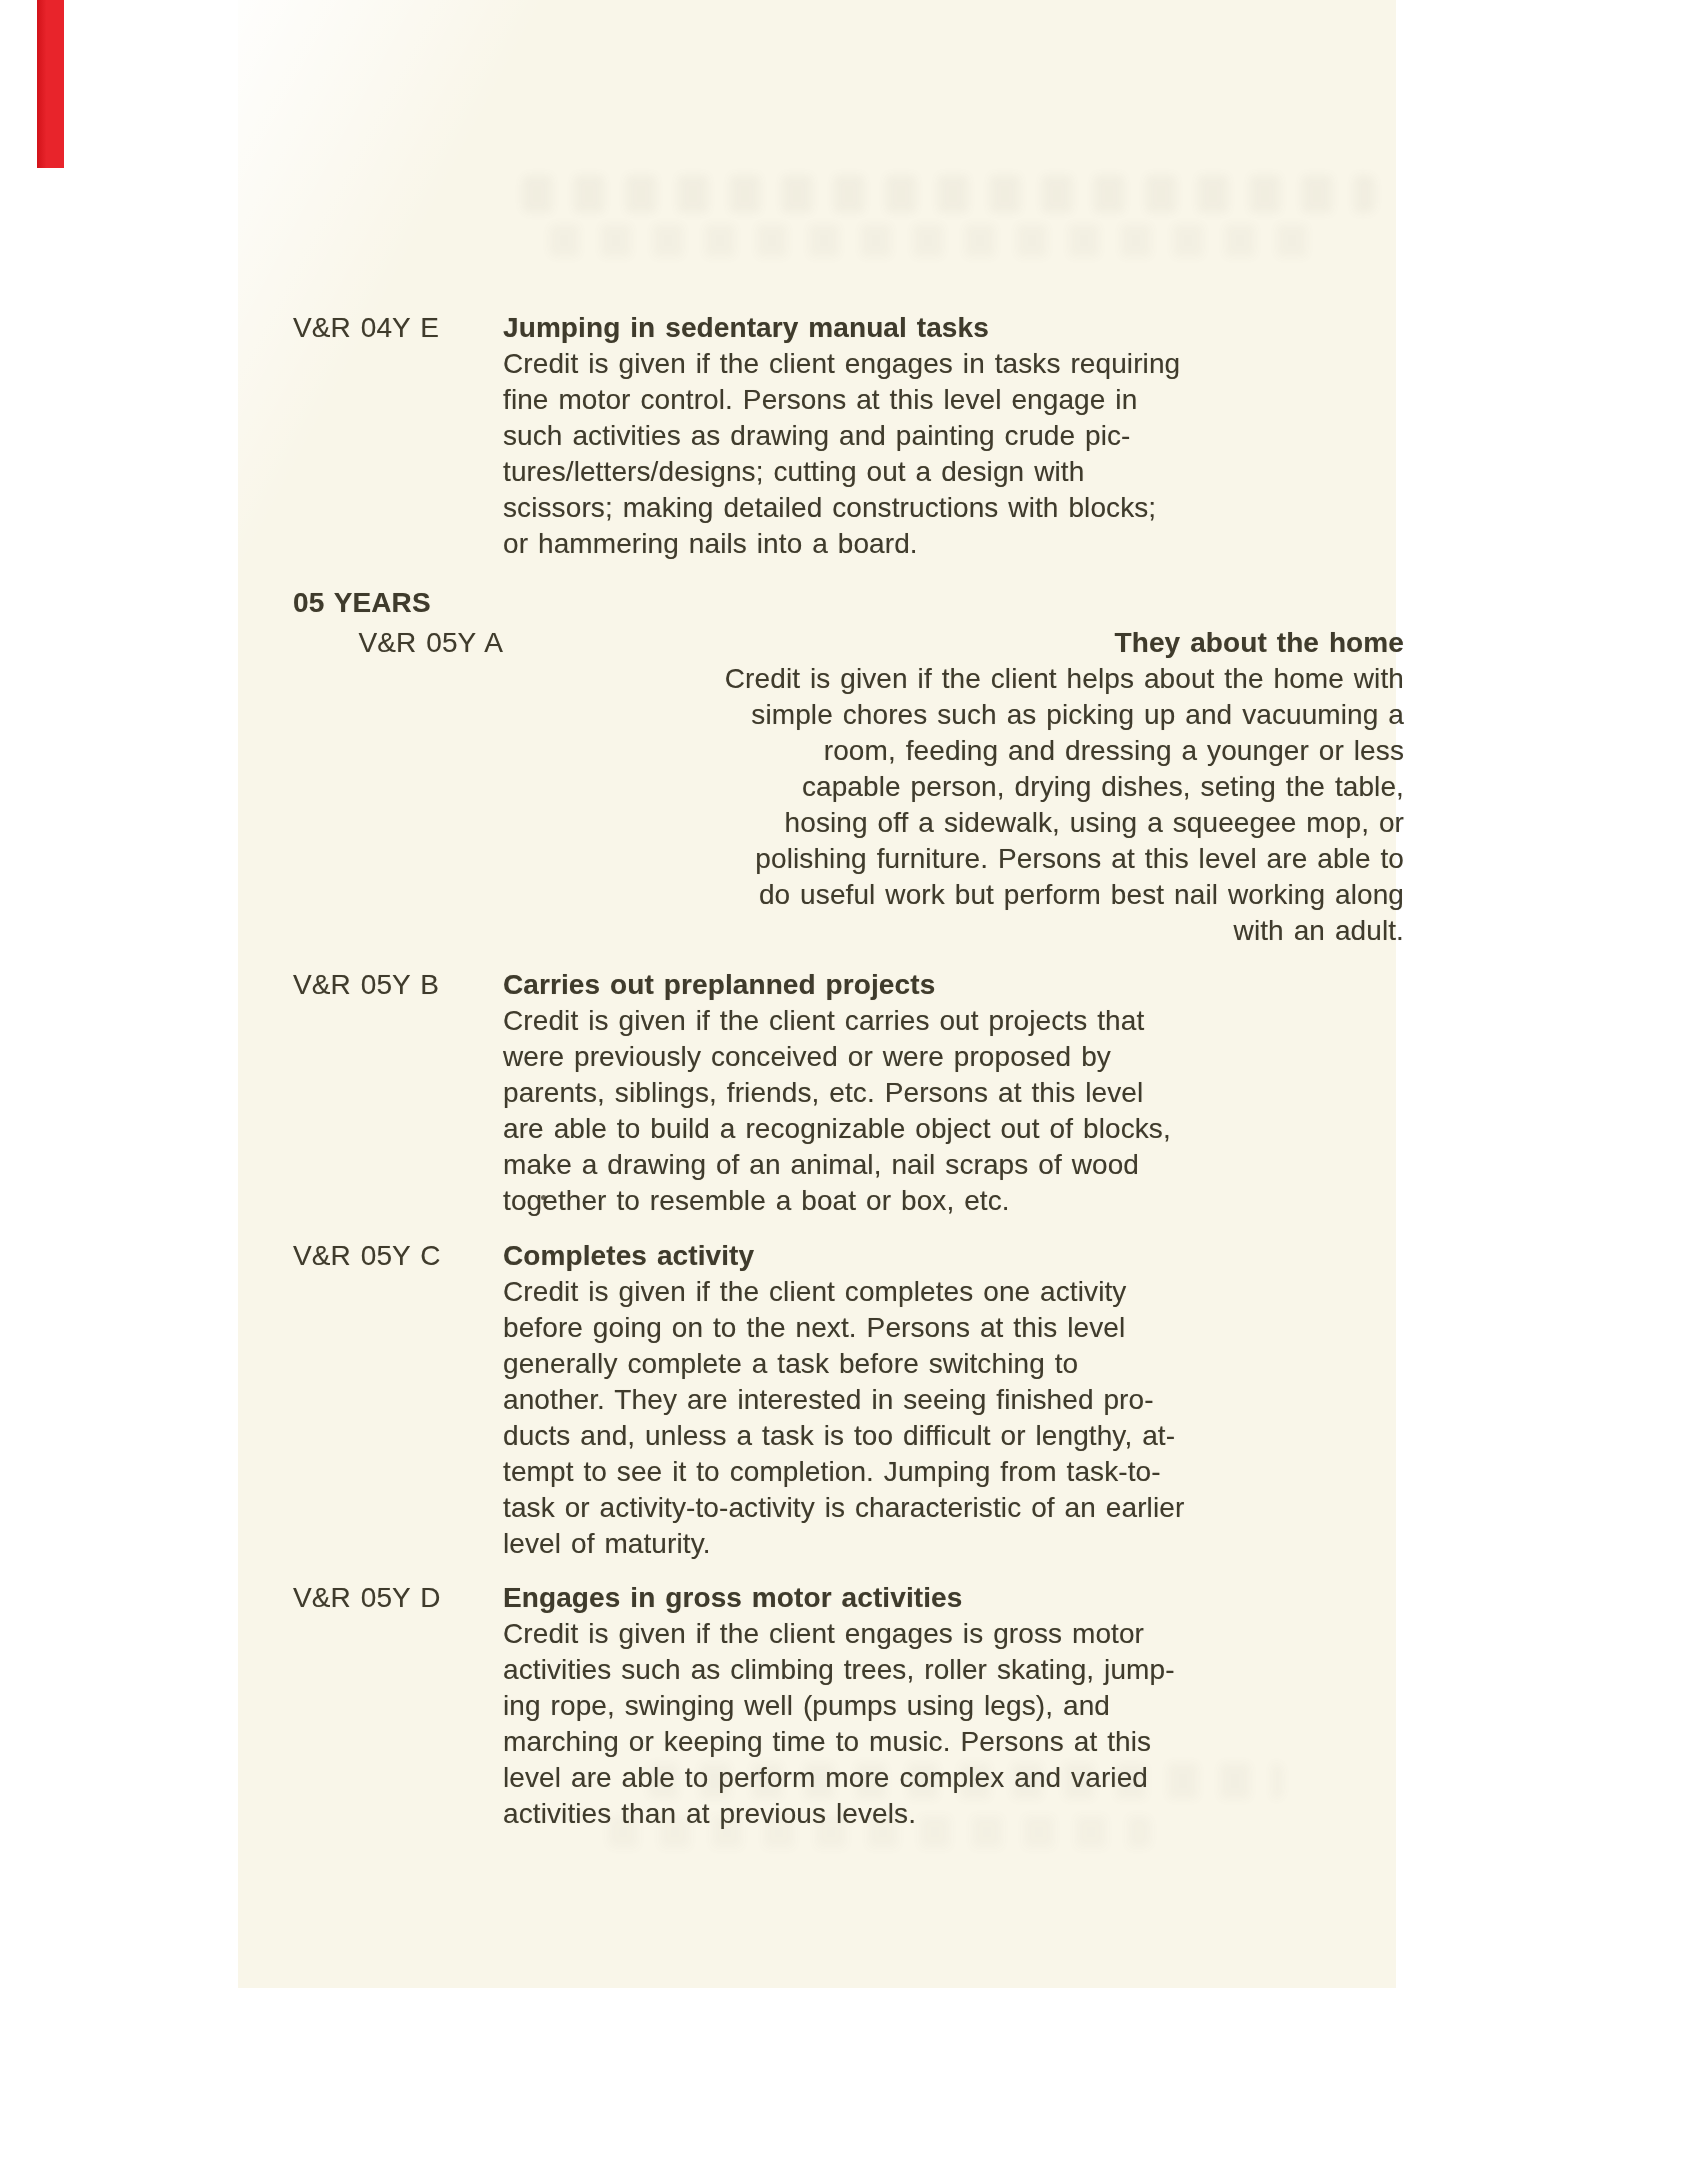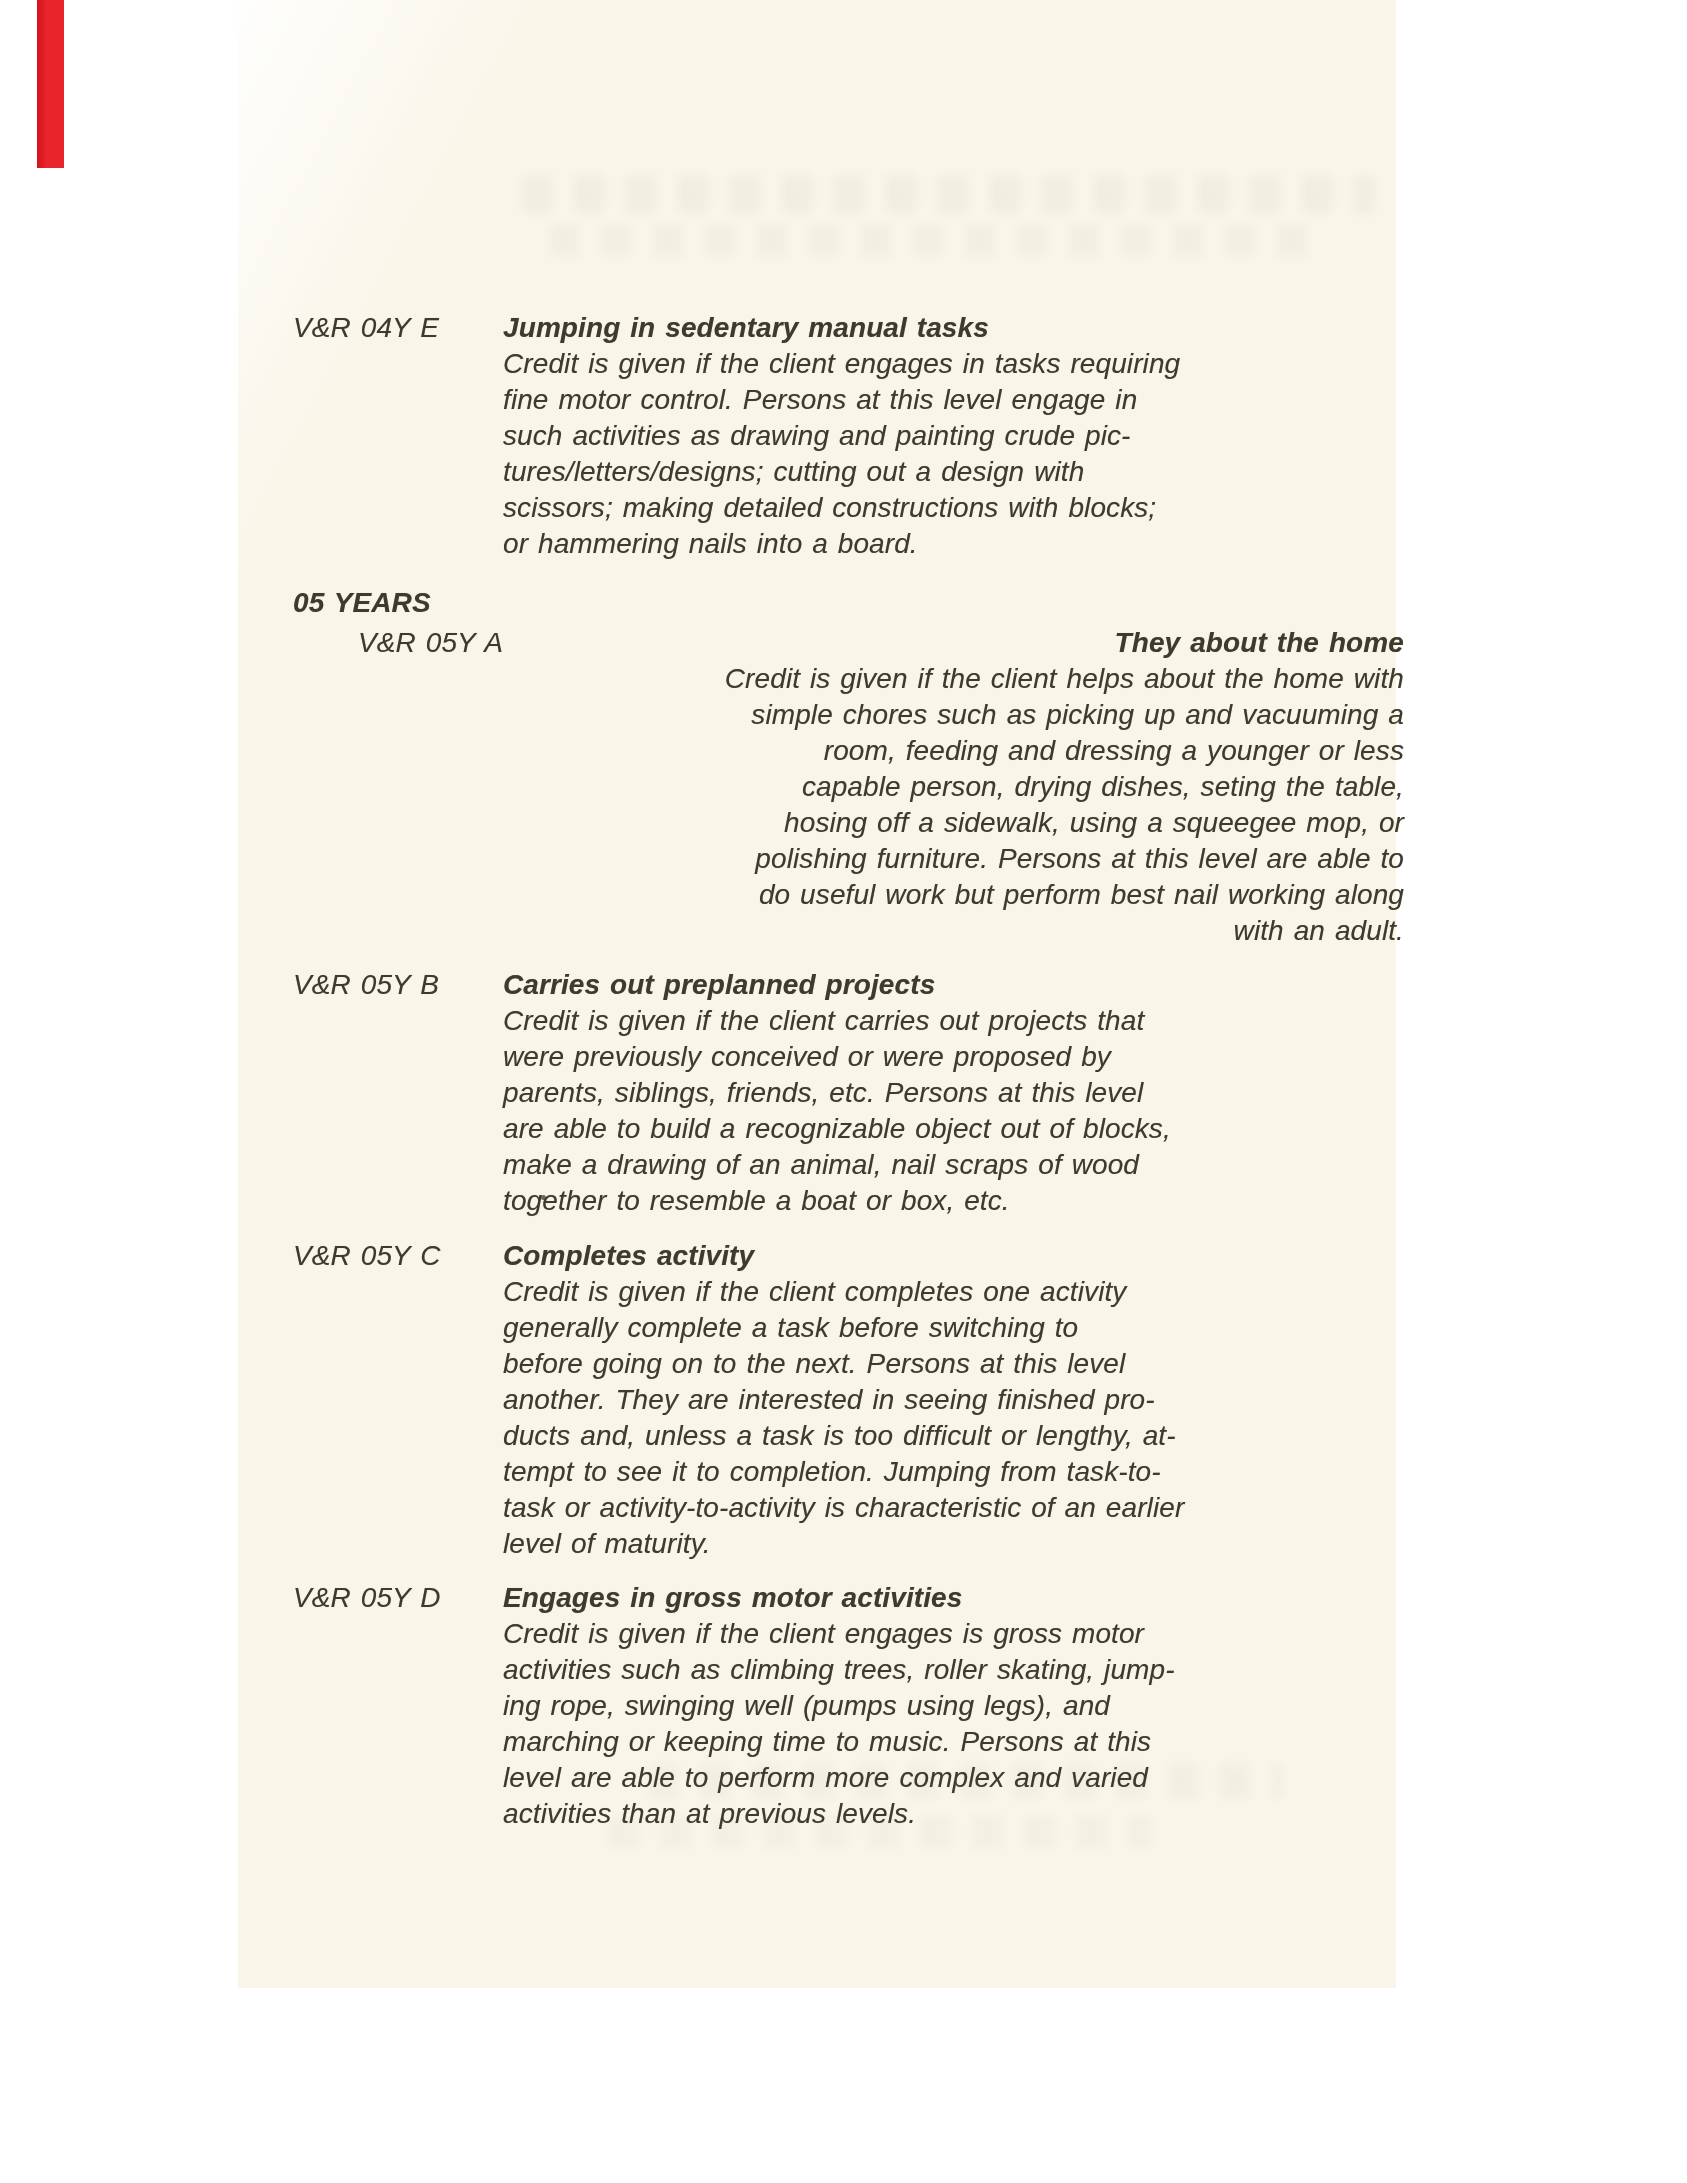--- a/index.html
+++ b/index.html
@@ -12,21 +12,20 @@
   html, body {
     width: 1687px; height: 2183px;
     background: var(--background-white);
     overflow: hidden;
     font-family: "Liberation Sans", sans-serif;
   }
   .canvas {
     position: relative;
     width: 1687px; height: 2090px;
     background: var(--background-white);
-    font-style: italic;
   }
   
   .page {
     position: absolute;
     left: 238px; top: 0;
     width: 1158px; height: 1988px;
     background:
       linear-gradient(118deg, rgba(255,255,255,.9) 0%, rgba(255,255,255,0) 14%),
       linear-gradient(0deg, var(--page-cream), var(--page-cream));
   }
@@ -154,22 +153,22 @@
           </div>
       </div>
     </div>
 
     <div class="row">
       <div class="code">V&amp;R 05Y C</div>
       <div class="section-body">
         <div class="title">Completes activity</div>
         <div class="lines">
             <div class="bodyline">Credit is given if the client completes one activity</div>
+            <div class="bodyline">before going on to the next. Persons at this level</div>
             <div class="bodyline">generally complete a task before switching to</div>
-            <div class="bodyline">before going on to the next. Persons at this level</div>
             <div class="bodyline">another. They are interested in seeing finished pro-</div>
             <div class="bodyline">ducts and, unless a task is too difficult or lengthy, at-</div>
             <div class="bodyline">tempt to see it to completion. Jumping from task-to-</div>
             <div class="bodyline">task or activity-to-activity is characteristic of an earlier</div>
             <div class="bodyline">level of maturity.</div>
           </div>
       </div>
     </div>
 
     <div class="row">

